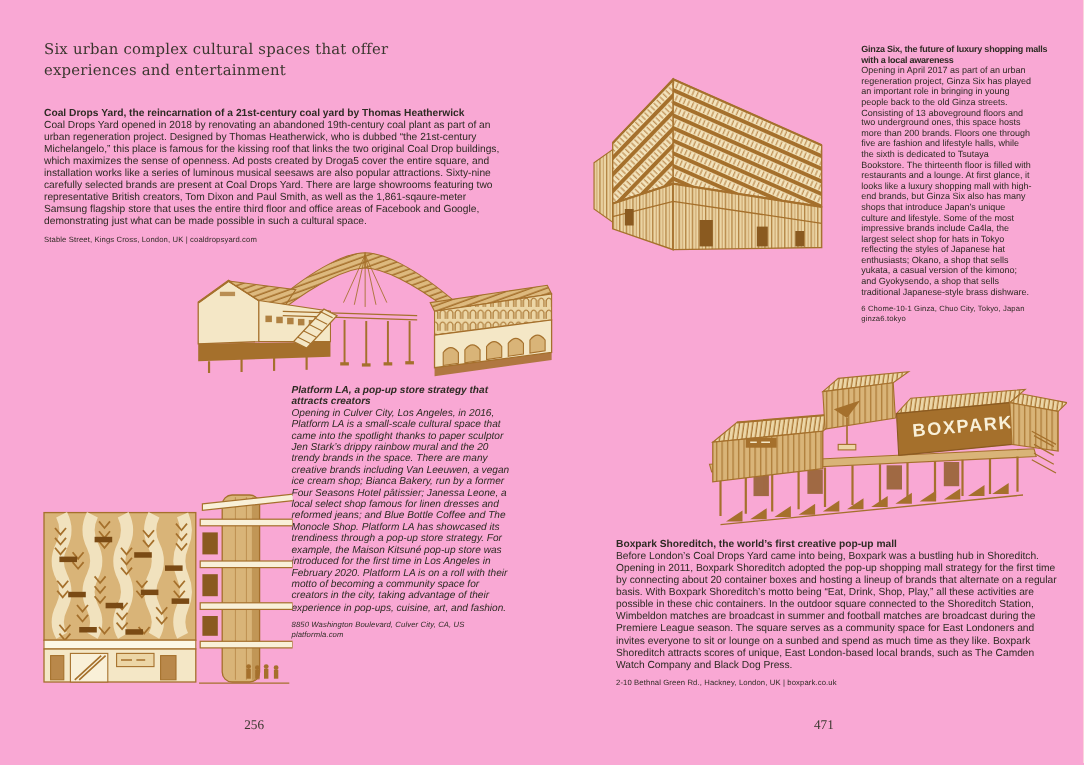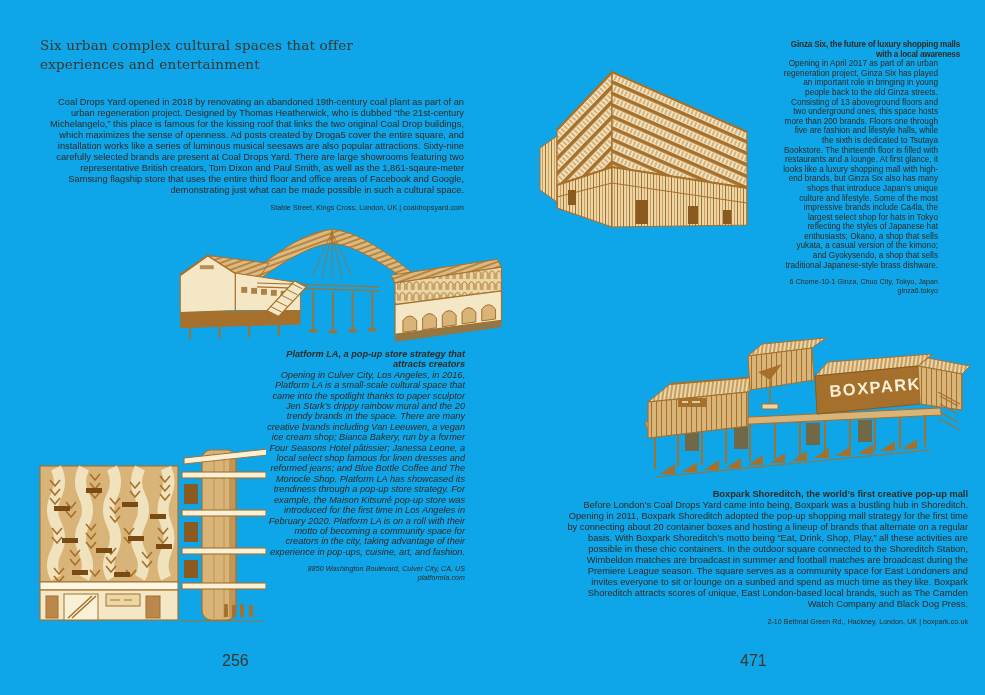--- a/index.html
+++ b/index.html
@@ -1,65 +1,66 @@
 <!DOCTYPE html>
 <html><head>
 <meta charset="utf-8">
 <style>
   * { margin:0; padding:0; box-sizing:border-box; }
   html,body { background:#fcf7e5; }
   .spread {
     position:relative; width:985px; height:695px;
-    background:#0ea5e9; overflow:hidden;
+    background:#f9a8d4; overflow:hidden;
     font-family:"Liberation Sans", sans-serif; color:#2e2b24;
   }
   .intro {
     position:absolute; left:40px; top:36px;
     font-family:"DejaVu Serif","Liberation Serif",serif;
     font-size:13.5px; line-height:19px; letter-spacing:.2px;
     color:#3a362e; white-space:pre-line;
   }
-  .article { position:absolute;text-align:right; }
+  .article { position:absolute; }
   .article h3 { font-size:inherit; font-weight:700; line-height:inherit; }
   .article .body { margin-top:0; }
   .article .address {
     margin-top:8px; font-size:7px; line-height:8.5px;
     letter-spacing:.1px; white-space:pre-line;
   }
   #article-cdy { left:40px; top:97px; width:424px; font-size:9.3px; line-height:11px; }
   #article-cdy h3 { white-space:nowrap; }
   #article-platform { left:265px; top:349px; width:200px; font-size:9.2px; line-height:10.4px;font-style:italic; }
   #article-ginza { left:783px; top:40px; width:155px; font-size:8.2px; line-height:9.6px; }
   #article-ginza h3 { letter-spacing:-.2px; margin-right:-22px; }
   #article-boxpark { left:560px; top:489px; width:408px; font-size:9.3px; line-height:11px; }
   .illus { position:absolute; }
   #illus-cdy      { left:148px; top:214px; width:362px; height:136px; }
   #illus-ginza    { left:538px; top:70px;  width:215px; height:162px; }
   #illus-platform { left:26px;  top:436px; width:240px; height:190px; }
   #illus-boxpark  { left:630px; top:334px; width:340px; height:158px; }
   .illus svg { display:block; width:100%; height:100%; }
   .pageno {
     position:absolute; top:652px;
-    font-family:Liberation Sans, sans-serif;
-    font-size:16px; color:#3a362e;text-align:center;
+    font-family:Liberation Serif, serif;
+    font-size:12px; color:#3a362e;text-align:center;
   }
   #pageno-left  { left:222px; }
   #pageno-right { left:740px; }
 </style>
 </head>
 <body>
 
 <div class="spread">
 
   <div>
 
     <div class="intro">Six urban complex cultural spaces that offer
 experiences and entertainment</div>
 
     <section class="article" id="article-cdy">
+      <h3>Coal Drops Yard, the reincarnation of a 21st-century coal yard by Thomas Heatherwick</h3>
       <p class="body">Coal Drops Yard opened in 2018 by renovating an abandoned 19th-century coal plant as part of an urban regeneration project. Designed by Thomas Heatherwick, who is dubbed “the 21st-century Michelangelo,” this place is famous for the kissing roof that links the two original Coal Drop buildings, which maximizes the sense of openness. Ad posts created by Droga5 cover the entire square, and installation works like a series of luminous musical seesaws are also popular attractions. Sixty-nine carefully selected brands are present at Coal Drops Yard. There are large showrooms featuring two representative British creators, Tom Dixon and Paul Smith, as well as the 1,861-sqaure-meter Samsung flagship store that uses the entire third floor and office areas of Facebook and Google, demonstrating just what can be made possible in such a cultural space.</p>
       <p class="address">Stable Street, Kings Cross, London, UK | coaldropsyard.com</p>
     </section>
 
     <div class="illus" id="illus-cdy">
       <svg viewBox="0 0 362 138">
         <defs>
           <pattern id="cdyRoof" width="5" height="5" patternUnits="userSpaceOnUse" patternTransform="rotate(70)">
             <rect width="5" height="5" fill="#ddb97e"></rect>
             <line x1="1" y1="0" x2="1" y2="5" stroke="#a5702c" stroke-width="1.4"></line>

